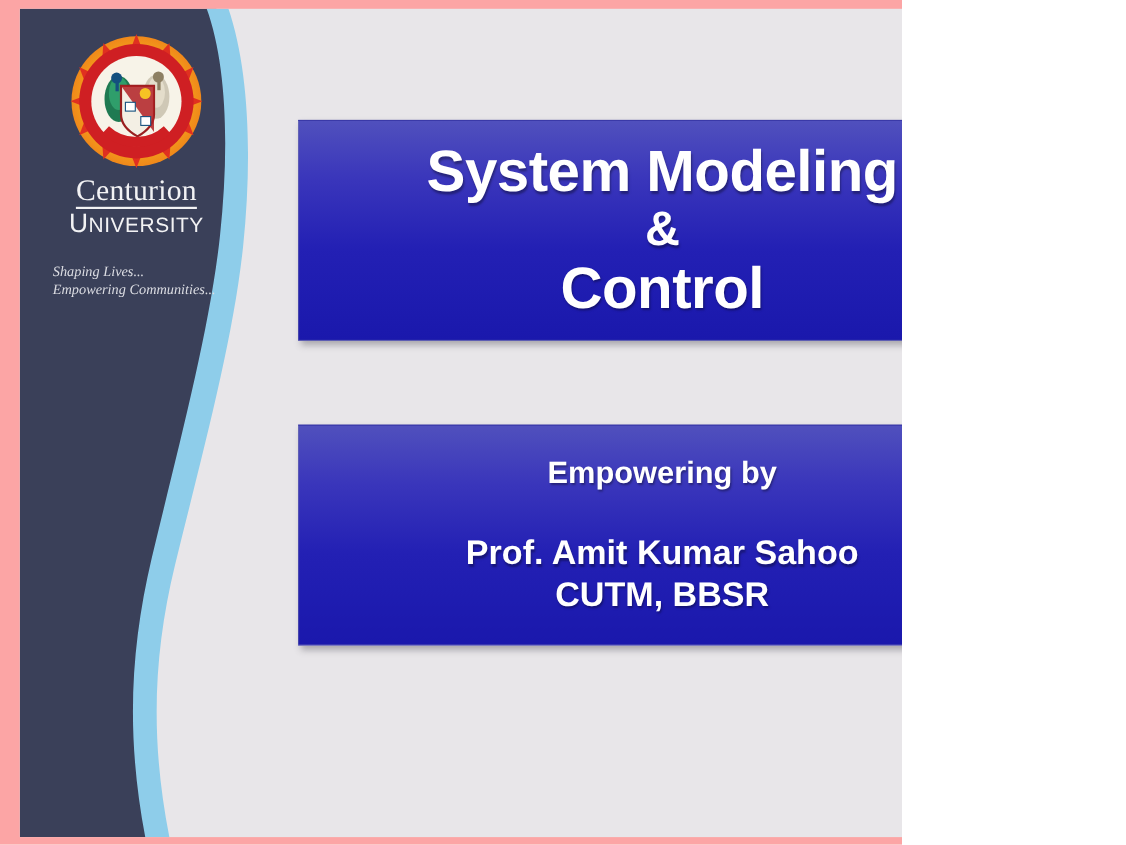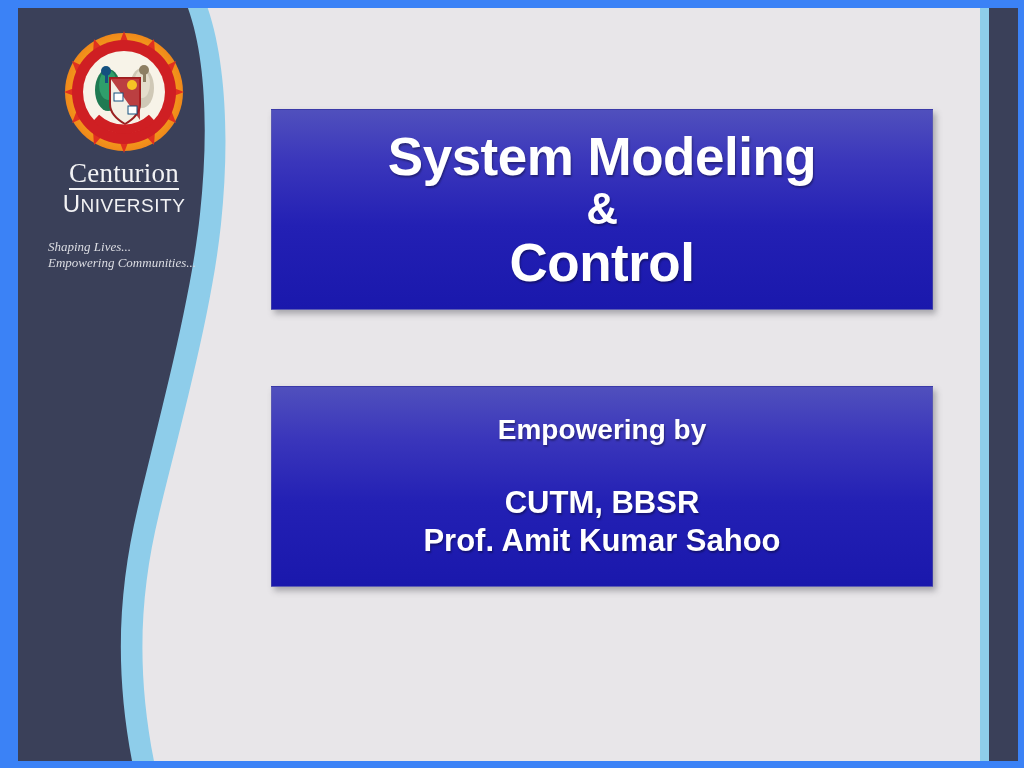--- a/index.html
+++ b/index.html
@@ -11,23 +11,23 @@
   body {
     width: 1024px;
     height: 768px;
     overflow: hidden;
     font-family: "Liberation Sans", sans-serif;
   }
 
   
   .slide {
     position: relative;
-    width: 1024px;
+    width: 820px;
     height: 768px;
-    background: #3b82f6;
+    background: #fca5a5;
     overflow: hidden;
   }
 
   
   .slide-canvas {
     position: absolute;
     left: 18px;
     top: 8px;
     width: 1000px;
     height: 753px;
@@ -268,18 +268,18 @@
     </div>
 
     <div class="title-block">
       <div class="title-line">System Modeling</div>
       <div class="title-line amp">&amp;</div>
       <div class="title-line">Control</div>
     </div>
 
     <div class="subtitle-block">
       <div class="sub-presented">Empowering by</div>
+      <div class="sub-name">Prof. Amit Kumar Sahoo</div>
       <div class="sub-name">CUTM, BBSR</div>
-      <div class="sub-name">Prof. Amit Kumar Sahoo</div>
     </div>
 
   </div>
 </div>
 
 </body></html>

